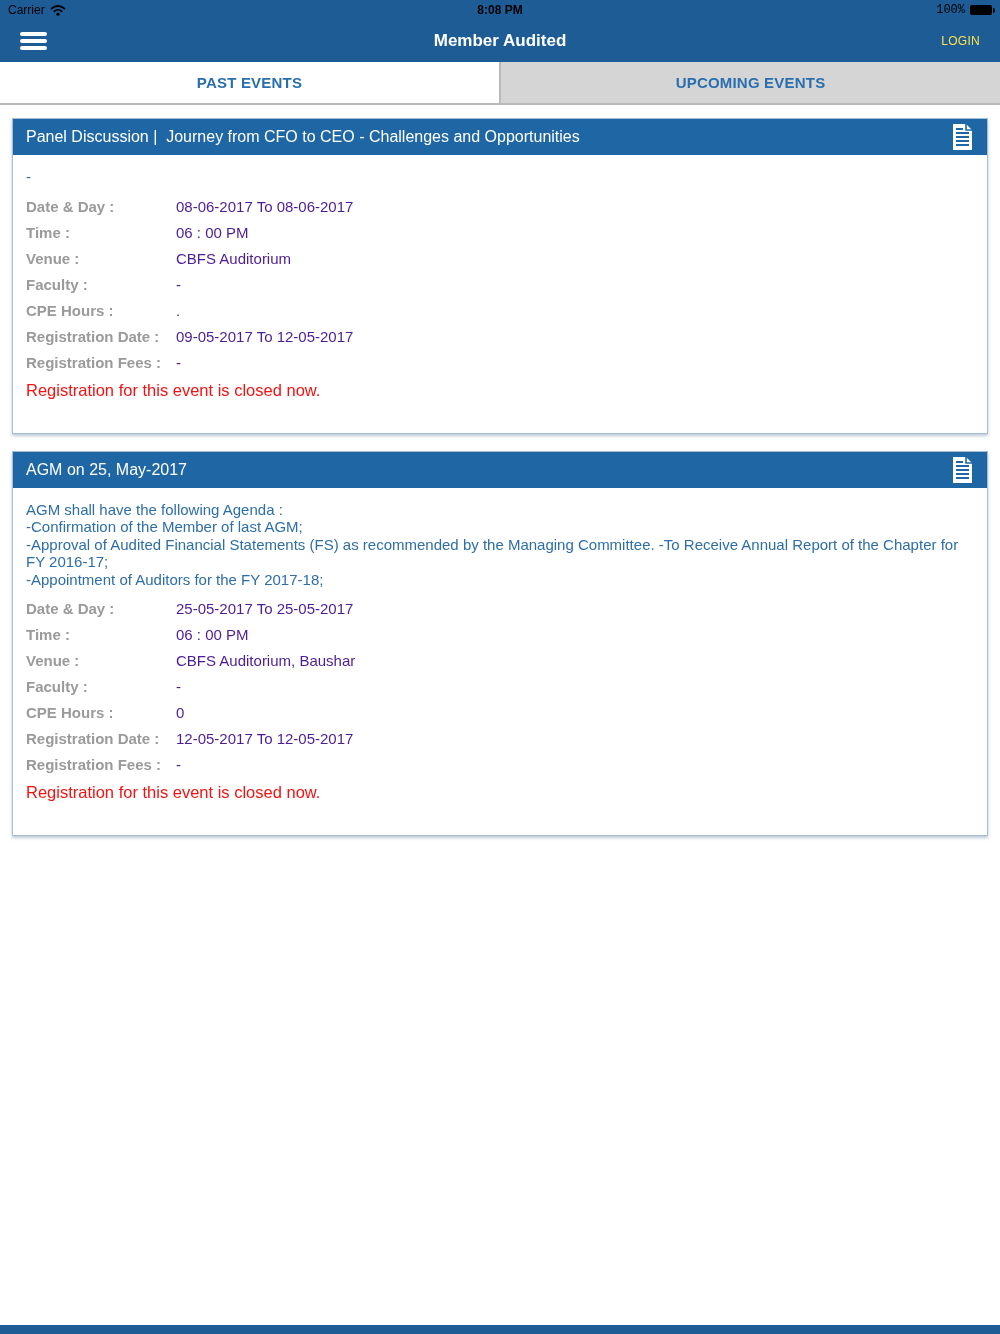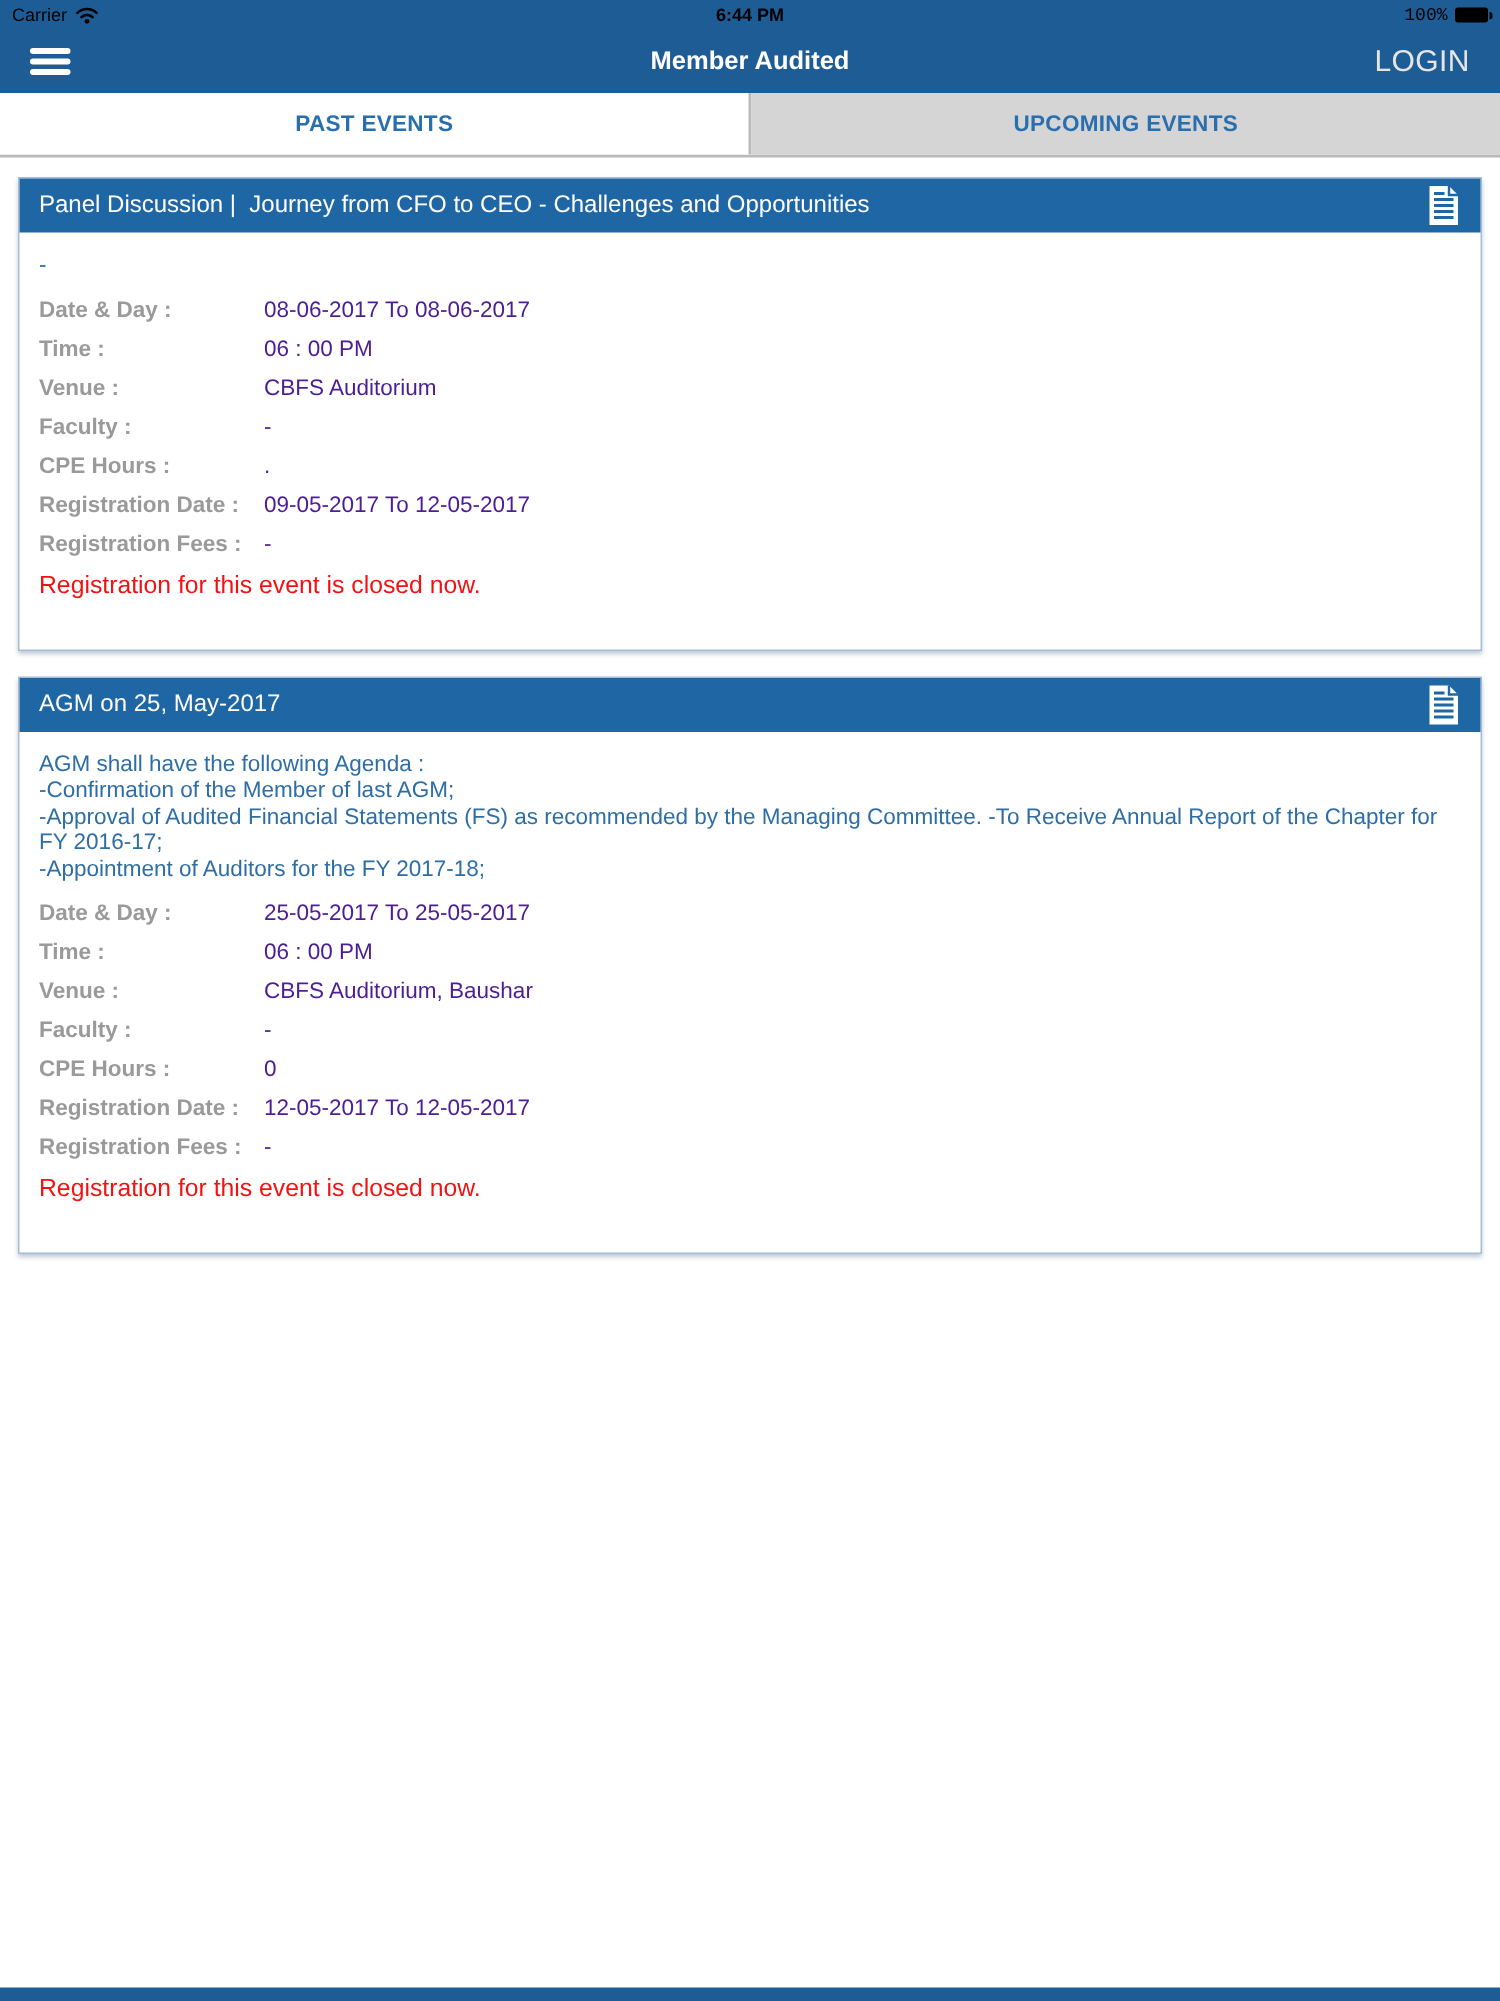--- a/index.html
+++ b/index.html
@@ -47,21 +47,21 @@
     justify-content: space-between;
     padding: 0 20px;
   }
   .nav-title {
     position: absolute; left: 0; right: 0; text-align: center;
     color: #ffffff; font-size: 17px; font-weight: 700;
     pointer-events: none;
   }
   .menu-btn { width: 27px; cursor: pointer; }
   .menu-btn .bar { height: 3.5px; background: #fff; border-radius: 2px; margin: 3.5px 0; }
-  .login-btn { color: #e5e5e5; font-size: 20px; cursor: pointer; letter-spacing: 0.3px; }
+  .login-btn { color: #fde047; font-size: 12px; cursor: pointer; letter-spacing: 0.3px; }
   
   .tabbar {
     display: flex;
     height: 43px;
     background: #ffffff;
     border-bottom: 2px solid #b9b9b9;
   }
   .tab {
     flex: 1;
     display: flex; align-items: center; justify-content: center;
@@ -113,21 +113,21 @@
 
   <div class="statusbar">
     <div class="sb-left">
       <span>Carrier</span>
       <svg class="wifi-svg" width="16" height="12" viewBox="0 0 16 12">
         <path d="M1.6 4.6 a9.2 9.2 0 0 1 12.8 0" stroke="#000" stroke-width="1.8" fill="none" stroke-linecap="round"></path>
         <path d="M4.3 7.4 a5.3 5.3 0 0 1 7.4 0" stroke="#000" stroke-width="1.8" fill="none" stroke-linecap="round"></path>
         <circle cx="8" cy="10.2" r="1.6" fill="#000"></circle>
       </svg>
     </div>
-    <div class="sb-center">6:44 PM</div>
+    <div class="sb-center">8:08 PM</div>
     <div class="sb-right">
       <span>100%</span>
       <span class="battery"></span>
     </div>
   </div>
 
   <div class="navbar">
     <div class="nav-title">Member Audited</div>
     <div class="menu-btn">
       <div class="bar"></div>

